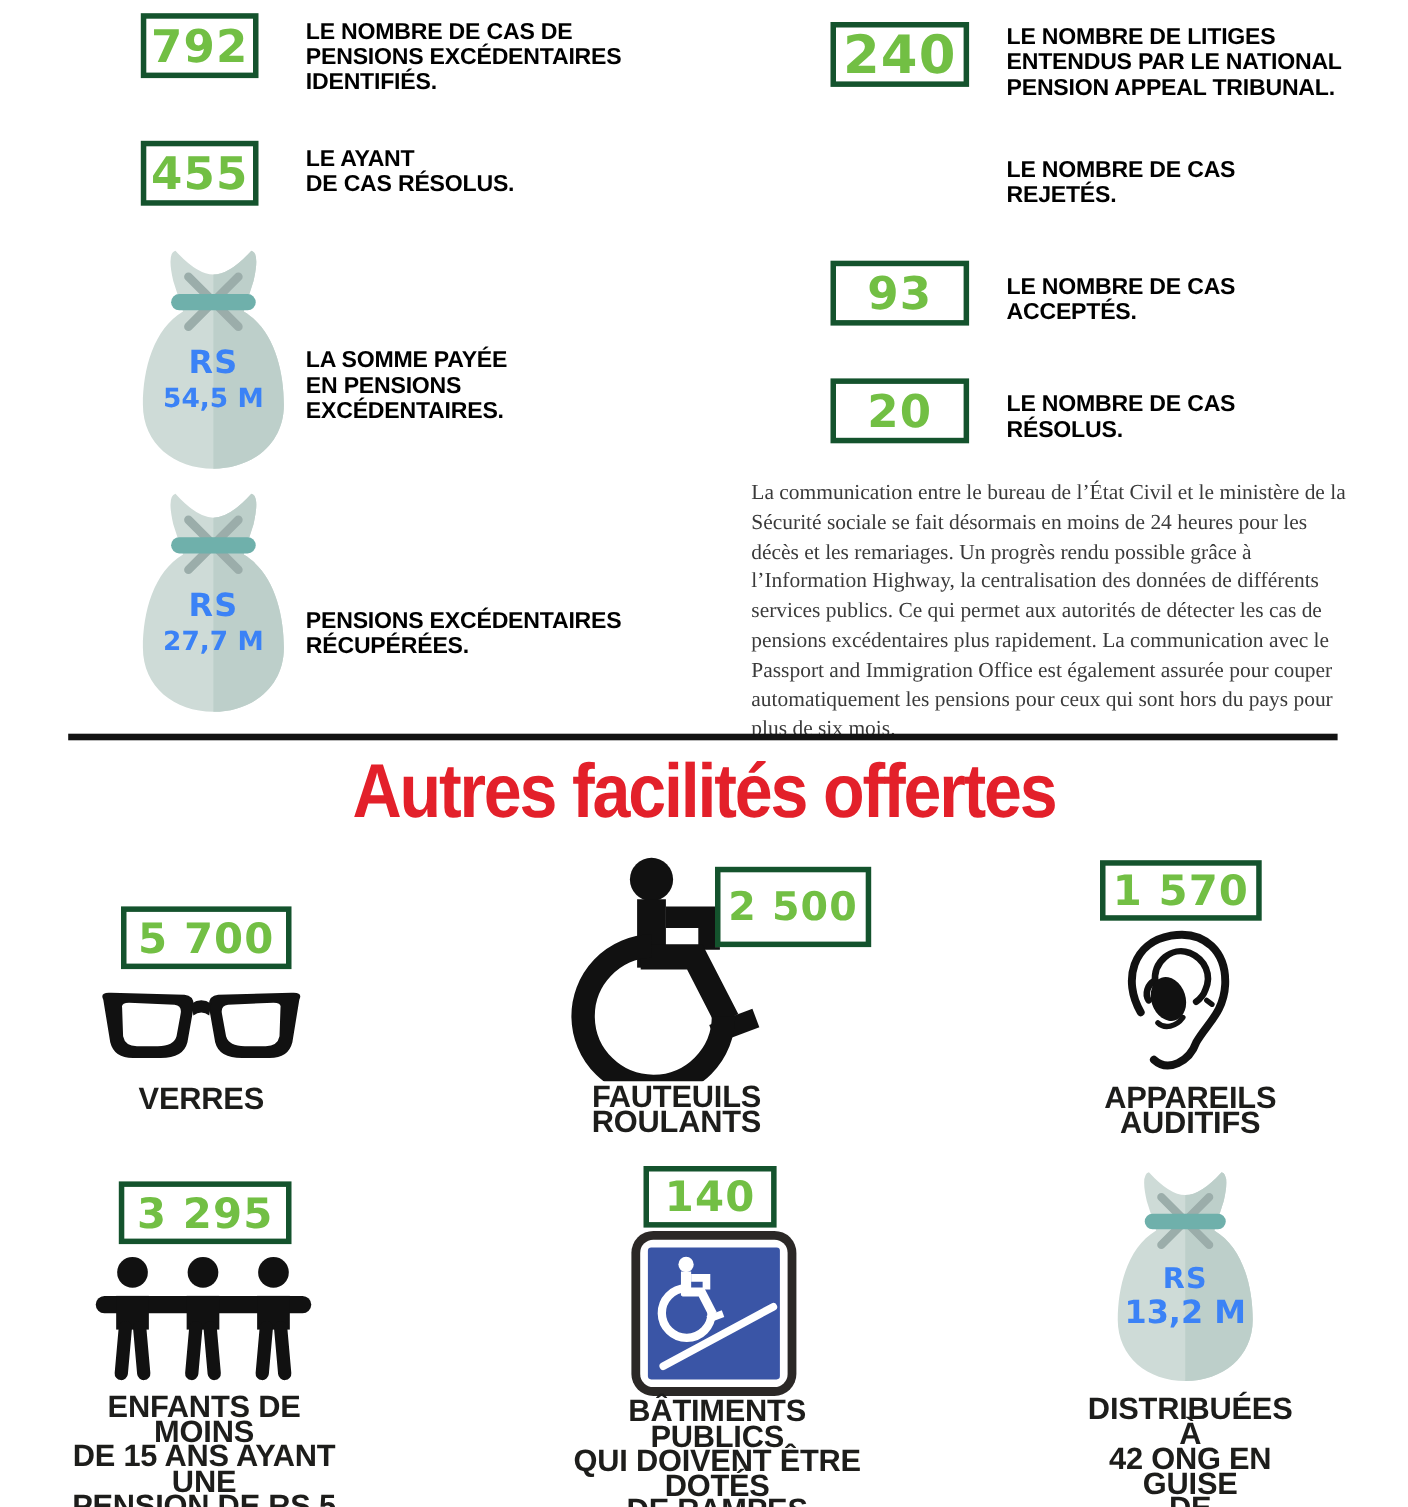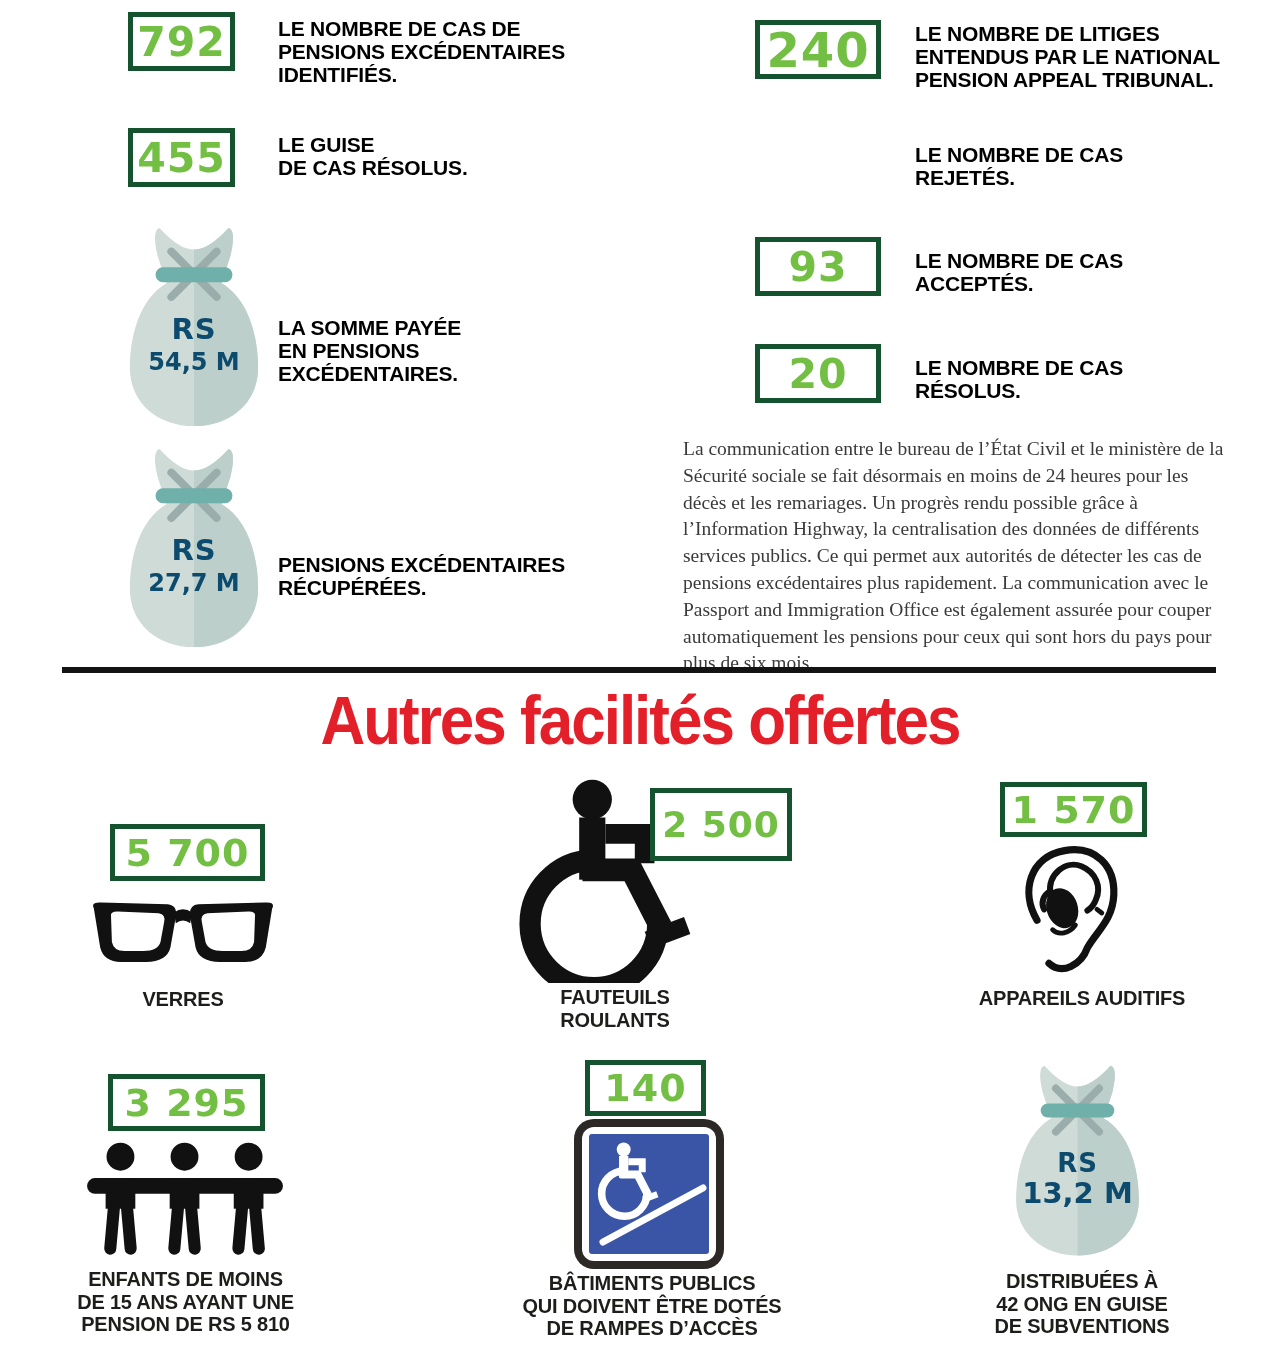--- a/index.html
+++ b/index.html
@@ -14,28 +14,28 @@
     font-family:"DejaVu Sans", sans-serif; font-weight:bold;
     color:#72bf44; letter-spacing:1px;
   }
   .stat-label {
     position:absolute; font-weight:bold; color:#000000;
     font-size:21px; line-height:23px; letter-spacing:-0.2px;
     white-space:pre-line;
   }
   .caption {
     position:absolute; font-weight:bold; color:#1d1d1b;
-    font-size:20px; line-height:22.5px; letter-spacing:-0.2px;
+    font-size:28px; line-height:22.5px; letter-spacing:-0.2px;
     text-align:center; white-space:pre-line;
   }
   .bag { position:absolute; }
   .bag svg { display:block; width:100%; height:100%; }
   .bag-amount {
     position:absolute; left:0; right:0; text-align:center;
-    font-family:"DejaVu Sans", sans-serif; font-weight:bold; color:#0c4a6e;
+    font-family:"DejaVu Sans", sans-serif; font-weight:bold; color:#3b82f6;
   }
   .bag-amount .cur { font-size:29px; line-height:30px; letter-spacing:1px; }
   .bag-amount .amt { font-size:24px; line-height:36px; letter-spacing:0px; }
   .bag-amount.small .cur { font-size:26px; line-height:27px; }
   .bag-amount.small .amt { font-size:29px; line-height:33px; }
   .body-text {
     position:absolute; left:683px; top:436px; width:552px;
     font-family:"Liberation Serif", serif; font-size:19.5px;
     line-height:26.8px; color:#3a3a3a;
   }
@@ -76,21 +76,21 @@
   <div class="num-box" style="left:128px; top:12px; width:107px; height:59px; font-size:41px;">
     <span>792</span>
   </div>
   <div class="stat-label" style="left:278px; top:17px; width:300px;">LE NOMBRE DE CAS DE
 PENSIONS EXCÉDENTAIRES
 IDENTIFIÉS.</div>
 
   <div class="num-box" style="left:128px; top:128px; width:107px; height:59px; font-size:41px;">
     <span>455</span>
   </div>
-  <div class="stat-label" style="left:278px; top:133px; width:300px;">LE GUISE
+  <div class="stat-label" style="left:278px; top:133px; width:300px;">LE AYANT
 DE CAS RÉSOLUS.</div>
 
   <div class="bag" style="left:118px; top:222px; width:152px; height:212px;">
     <svg viewBox="0 0 150 215">
         <use href="#bag-fig"></use>
       </svg>
     <div class="bag-amount" style="top:92px;">
       <div class="cur">RS</div>
       <div class="amt">54,5 M</div>
     </div>

